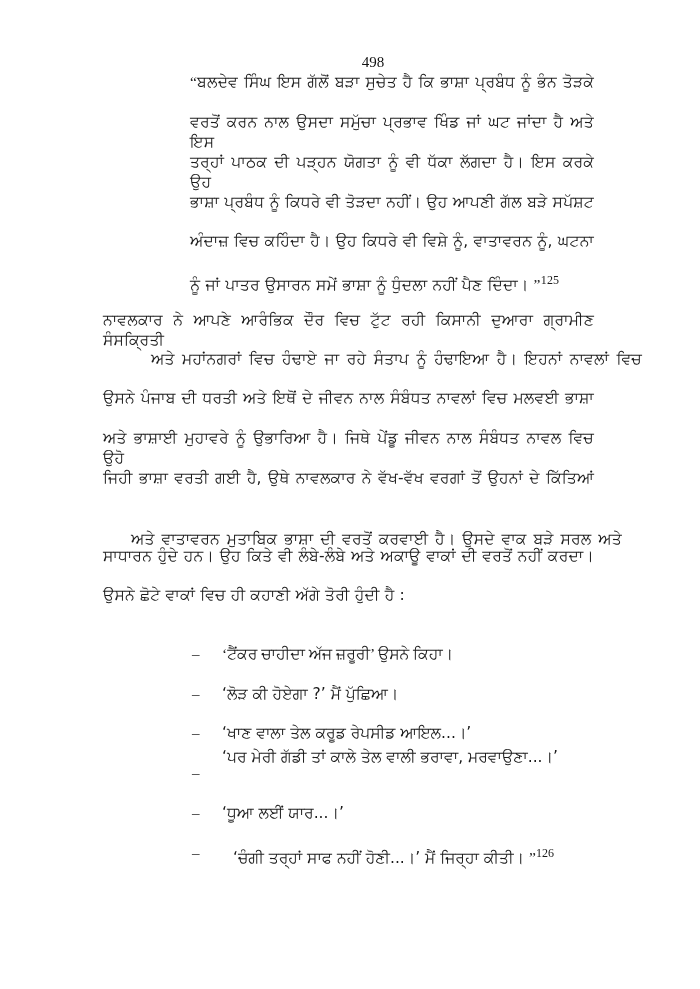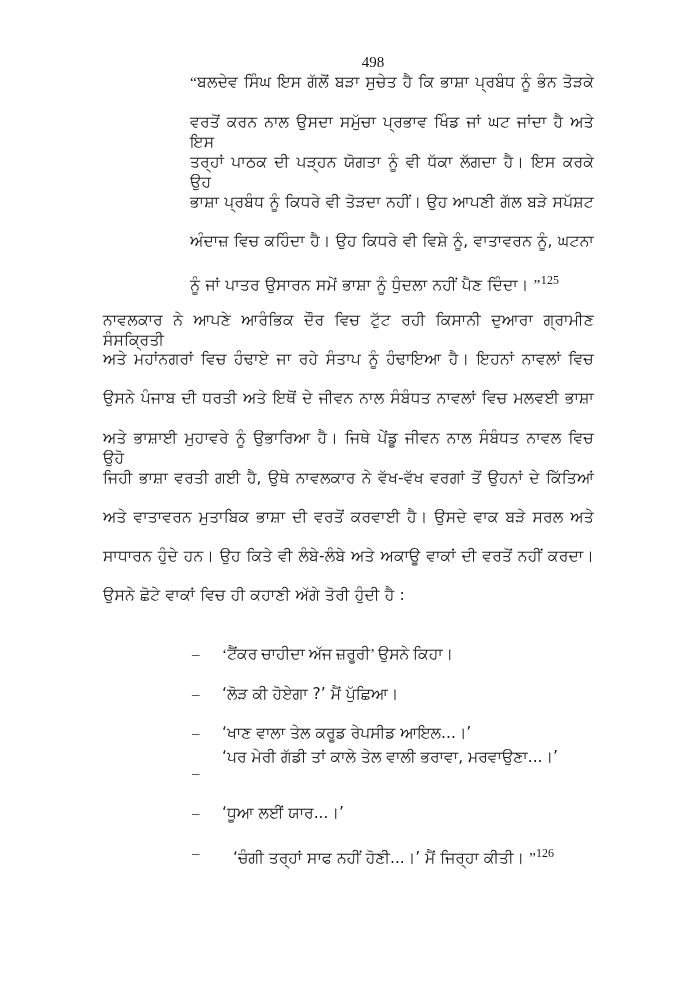--- a/index.html
+++ b/index.html
@@ -74,25 +74,25 @@
     <div class="line quote-line justify" style="top:72px;"><span class="qmark">“</span><span>ਬਲਦੇਵ ਸਿੰਘ ਇਸ ਗੱਲੋਂ ਬੜਾ ਸੁਚੇਤ ਹੈ ਕਿ ਭਾਸ਼ਾ ਪ੍ਰਬੰਧ ਨੂੰ ਭੰਨ ਤੋੜਕੇ</span></div>
     <div class="line quote-line justify" style="top:112px;">ਵਰਤੋਂ ਕਰਨ ਨਾਲ ਉਸਦਾ ਸਮੁੱਚਾ ਪ੍ਰਭਾਵ ਖਿੰਡ ਜਾਂ ਘਟ ਜਾਂਦਾ ਹੈ ਅਤੇ ਇਸ</div>
     <div class="line quote-line justify" style="top:152px;">ਤਰ੍ਹਾਂ ਪਾਠਕ ਦੀ ਪੜ੍ਹਨ ਯੋਗਤਾ ਨੂੰ ਵੀ ਧੱਕਾ ਲੱਗਦਾ ਹੈ। ਇਸ ਕਰਕੇ ਉਹ</div>
     <div class="line quote-line justify" style="top:192px;">ਭਾਸ਼ਾ ਪ੍ਰਬੰਧ ਨੂੰ ਕਿਧਰੇ ਵੀ ਤੋੜਦਾ ਨਹੀਂ। ਉਹ ਆਪਣੀ ਗੱਲ ਬੜੇ ਸਪੱਸ਼ਟ</div>
     <div class="line quote-line justify" style="top:231px;">ਅੰਦਾਜ਼ ਵਿਚ ਕਹਿੰਦਾ ਹੈ। ਉਹ ਕਿਧਰੇ ਵੀ ਵਿਸ਼ੇ ਨੂੰ, ਵਾਤਾਵਰਨ ਨੂੰ, ਘਟਨਾ</div>
     <div class="line" style="top:270px; left:190px;"><span>ਨੂੰ ਜਾਂ ਪਾਤਰ ਉਸਾਰਨ ਸਮੇਂ ਭਾਸ਼ਾ ਨੂੰ ਧੁੰਦਲਾ ਨਹੀਂ ਪੈਣ ਦਿੰਦਾ।</span> <span class="qmark">”</span><span class="sup">125</span></div>
   </div>
 
   <div>
     <div class="line para-line justify" style="top:310px;">ਨਾਵਲਕਾਰ ਨੇ ਆਪਣੇ ਆਰੰਭਿਕ ਦੌਰ ਵਿਚ ਟੁੱਟ ਰਹੀ ਕਿਸਾਨੀ ਦੁਆਰਾ ਗ੍ਰਾਮੀਣ ਸੰਸਕ੍ਰਿਤੀ</div>
-    <div class="line para-line justify" style="top:349px;">ਅਤੇ ਮਹਾਂਨਗਰਾਂ ਵਿਚ ਹੰਢਾਏ ਜਾ ਰਹੇ ਸੰਤਾਪ ਨੂੰ ਹੰਢਾਇਆ ਹੈ। ਇਹਨਾਂ ਨਾਵਲਾਂ ਵਿਚ</div>
+    <div class="line para-line justify" style="top:349px;margin-left:48px;">ਅਤੇ ਮਹਾਂਨਗਰਾਂ ਵਿਚ ਹੰਢਾਏ ਜਾ ਰਹੇ ਸੰਤਾਪ ਨੂੰ ਹੰਢਾਇਆ ਹੈ। ਇਹਨਾਂ ਨਾਵਲਾਂ ਵਿਚ</div>
     <div class="line para-line justify" style="top:388px;">ਉਸਨੇ ਪੰਜਾਬ ਦੀ ਧਰਤੀ ਅਤੇ ਇਥੋਂ ਦੇ ਜੀਵਨ ਨਾਲ ਸੰਬੰਧਤ ਨਾਵਲਾਂ ਵਿਚ ਮਲਵਈ ਭਾਸ਼ਾ</div>
     <div class="line para-line justify" style="top:428px;">ਅਤੇ ਭਾਸ਼ਾਈ ਮੁਹਾਵਰੇ ਨੂੰ ਉਭਾਰਿਆ ਹੈ। ਜਿਥੇ ਪੇਂਡੂ ਜੀਵਨ ਨਾਲ ਸੰਬੰਧਤ ਨਾਵਲ ਵਿਚ ਉਹੋ</div>
     <div class="line para-line justify" style="top:468px;">ਜਿਹੀ ਭਾਸ਼ਾ ਵਰਤੀ ਗਈ ਹੈ, ਉਥੇ ਨਾਵਲਕਾਰ ਨੇ ਵੱਖ-ਵੱਖ ਵਰਗਾਂ ਤੋਂ ਉਹਨਾਂ ਦੇ ਕਿੱਤਿਆਂ</div>
-    <div class="line para-line justify" style="top:507px;">ਅਤੇ ਵਾਤਾਵਰਨ ਮੁਤਾਬਿਕ ਭਾਸ਼ਾ ਦੀ ਵਰਤੋਂ ਕਰਵਾਈ ਹੈ। ਉਸਦੇ ਵਾਕ ਬੜੇ ਸਰਲ ਅਤੇ</div>
+    <div class="line para-line justify" style="top:529px;margin-left:28px;">ਅਤੇ ਵਾਤਾਵਰਨ ਮੁਤਾਬਿਕ ਭਾਸ਼ਾ ਦੀ ਵਰਤੋਂ ਕਰਵਾਈ ਹੈ। ਉਸਦੇ ਵਾਕ ਬੜੇ ਸਰਲ ਅਤੇ</div>
     <div class="line para-line justify" style="top:546px;">ਸਾਧਾਰਨ ਹੁੰਦੇ ਹਨ। ਉਹ ਕਿਤੇ ਵੀ ਲੰਬੇ-ਲੰਬੇ ਅਤੇ ਅਕਾਊ ਵਾਕਾਂ ਦੀ ਵਰਤੋਂ ਨਹੀਂ ਕਰਦਾ।</div>
     <div class="line" style="top:585px; left:103px;">ਉਸਨੇ ਛੋਟੇ ਵਾਕਾਂ ਵਿਚ ਹੀ ਕਹਾਣੀ ਅੱਗੇ ਤੋਰੀ ਹੁੰਦੀ ਹੈ :</div>
   </div>
 
   <div>
     <div>
       <span class="dash" style="top:644px;">–</span>
       <span class="dialog" style="top:644px;font-family:Liberation Serif, serif;">‘ਟੈਂਕਰ ਚਾਹੀਦਾ ਅੱਜ ਜ਼ਰੂਰੀ’ ਉਸਨੇ ਕਿਹਾ।</span>
     </div>
     <div>

